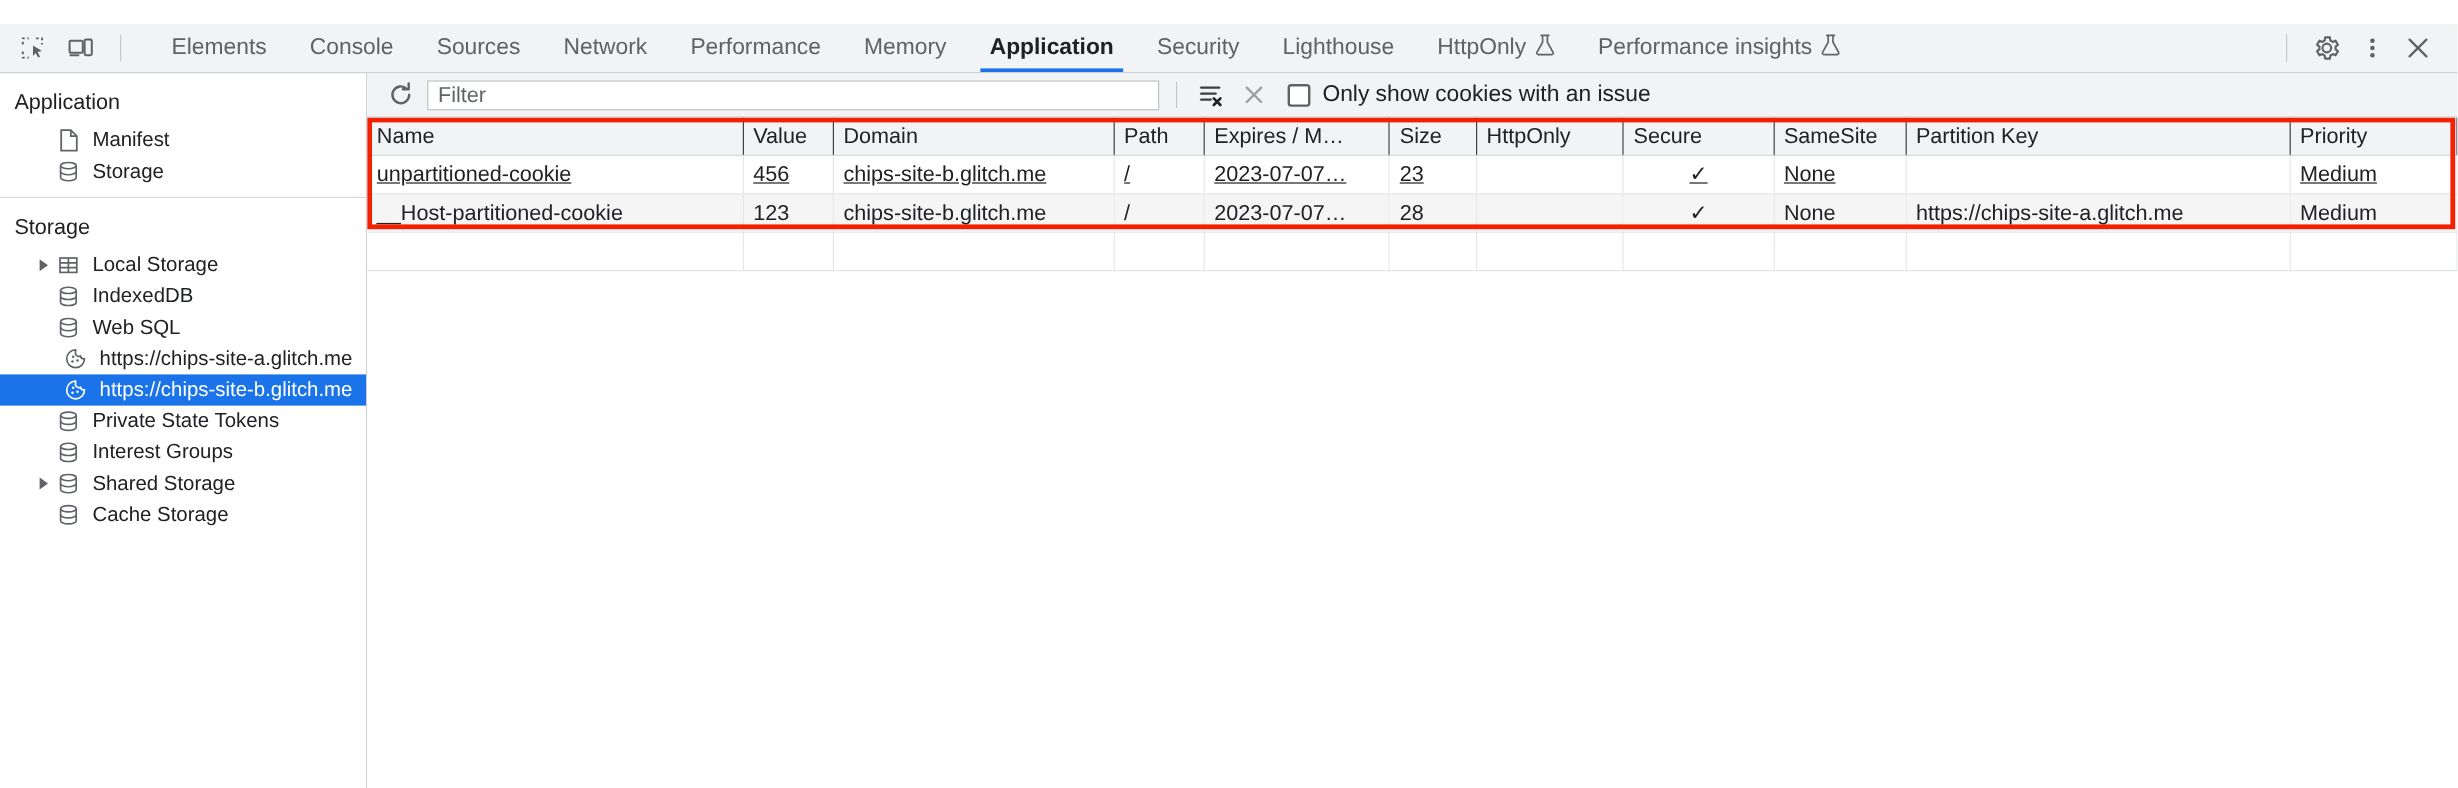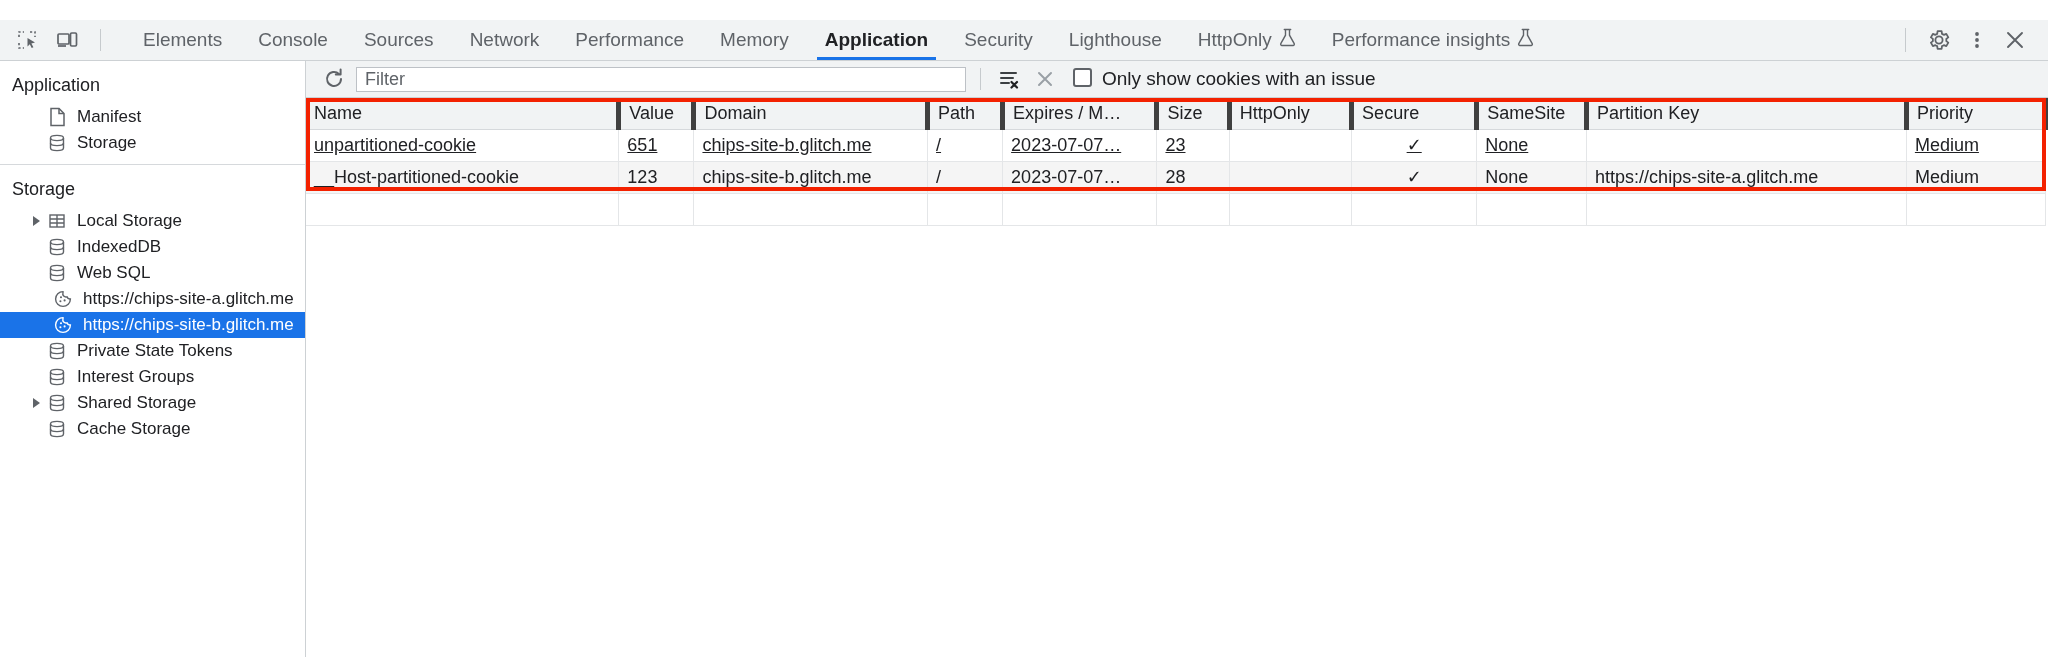--- a/index.html
+++ b/index.html
@@ -177,21 +177,21 @@
     outline: none;
     max-width: 610px;
   }
   .filter-input::placeholder { color: #5f6368; }
   .fb-sep {
     width: 1px; height: 22px;
     background: #c6cacd;
     margin: 0 6px;
   }
   .chk-wrap {
-    display: flex; align-items: flex-start; gap: 10px;
+    display: flex; align-items: center; gap: 10px;
     cursor: pointer; margin-left: 6px;
   }
   .chk-box {
     width: 19px; height: 19px;
     border: 2px solid #5f6368;
     border-radius: 3px;
     background: #fff;
   }
   .chk-label { font-size: 19px; color: #202124; white-space: nowrap; }
 
@@ -207,21 +207,21 @@
     table-layout: fixed;
     font-size: 18px;
     color: #202124;
   }
   table.grid th {
     background: #f1f3f4;
     font-weight: normal;
     text-align: left;
     height: 31px;
     padding: 0 8px;
-    border-right: 5px solid #404040;
+    border-right: 1px solid #404040;
     border-bottom: 1px solid #d6d9dc;
     white-space: nowrap;
     overflow: hidden;
     font-size: 18px;
     color: #202124;
     cursor: pointer;
   }
   table.grid td {
     height: 32px;
     padding: 0 8px;
@@ -571,21 +571,21 @@
               <th>HttpOnly</th>
               <th>Secure</th>
               <th>SameSite</th>
               <th>Partition Key</th>
               <th>Priority</th>
             </tr>
           </thead>
           <tbody>
             <tr class="row-even">
               <td class="name-cell">unpartitioned-cookie</td>
-              <td>651</td>
+              <td>456</td>
               <td>chips-site-b.glitch.me</td>
               <td>/</td>
               <td>2023-07-07…</td>
               <td class="c-right">23</td>
               <td class="c-center"></td>
               <td class="c-center">✓</td>
               <td>None</td>
               <td></td>
               <td>Medium</td>
             </tr>

